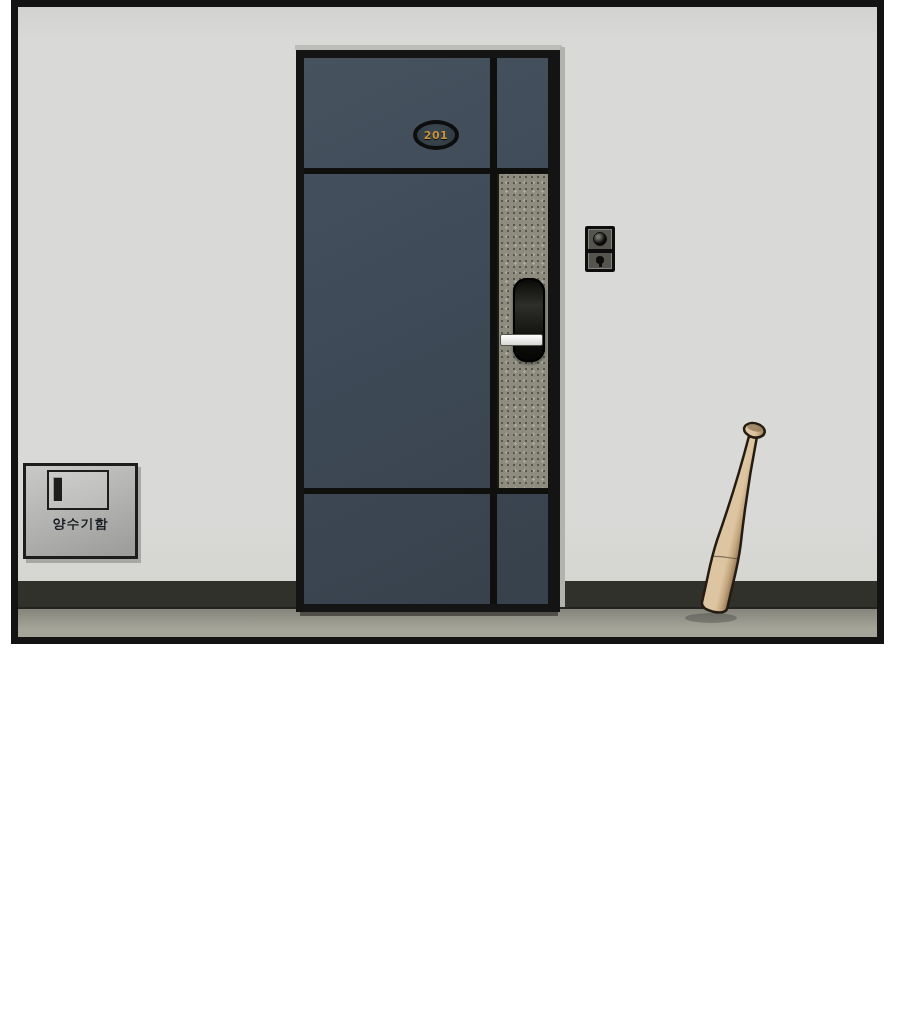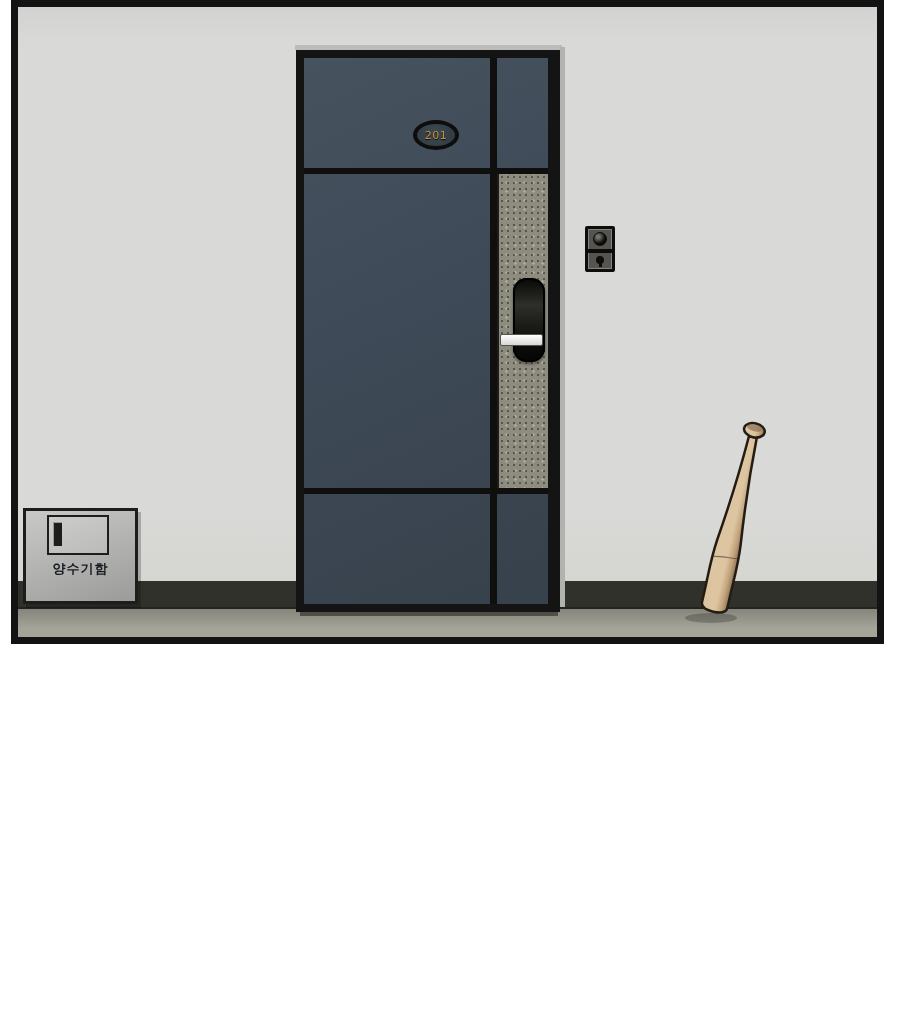--- a/index.html
+++ b/index.html
@@ -49,21 +49,21 @@
   .div-h1 { left:8px; top:118px; width:244px; height:6px;  background:var(--divider); }
   .div-h2 { left:8px; top:438px; width:244px; height:6px;  background:var(--divider); }
 
   .door-plate {
     left:117px; top:70px; width:46px; height:30px; border-radius:50%;
     background: radial-gradient(circle at 45% 40%, #3c4a50, var(--plate-face) 70%);
     border:4px solid var(--plate-ring);
     display:flex; align-items:center; justify-content:center;
   }
   .door-plate span {
-    position:static; font-size:11px; font-weight:normal; letter-spacing:.5px;
+    position:static; font-size:11px; font-weight:bold; letter-spacing:.5px;
     color:var(--plate-text); text-shadow:0 1px 1px rgba(0,0,0,.85);
   }
 
   .lock-body {
     left:217px; top:228px; width:32px; height:84px; border-radius:14px;
     background: linear-gradient(180deg, #070705, #2e2e2a 32%, #0d0d0b 75%, #050503);
     box-shadow: inset 0 0 0 2px #000, 0 2px 3px rgba(0,0,0,.45);
   }
   .lock-handle {
     left:204px; top:284px; width:43px; height:12px; border-radius:2px;
@@ -82,21 +82,21 @@
     left:5px; top:3px; width:14px; height:14px; border-radius:50%;
     background: radial-gradient(circle at 35% 32%, #74746e 12%, #0b0b09 60%);
     border:1px solid #0a0a08;
   }
   .doorbell-bar { left:0; right:0; top:20px; height:4px; background:var(--doorbell-dark); }
   .doorbell-button { left:8px; top:27px; width:8px; height:8px; border-radius:50%; background:var(--doorbell-dark); }
   .doorbell-stem { left:11px; top:33px; width:3px; height:5px; background:var(--doorbell-dark); }
 
   
   .meter-box {
-    left:5px; top:501px; width:115px; height:96px;
+    left:5px; top:456px; width:115px; height:96px;
     background: linear-gradient(160deg, #c9c9c7, var(--box-face) 42%, #9d9d9b 96%);
     border:3px solid var(--box-border);
     box-shadow: 3px 4px 0 rgba(0,0,0,.22);
     font-family: Liberation Serif, serif;
   }
   .meter-box-door {
     left:21px; top:4px; width:62px; height:40px;
     border:2px solid var(--box-border);
     background: rgba(255,255,255,.14);
   }

